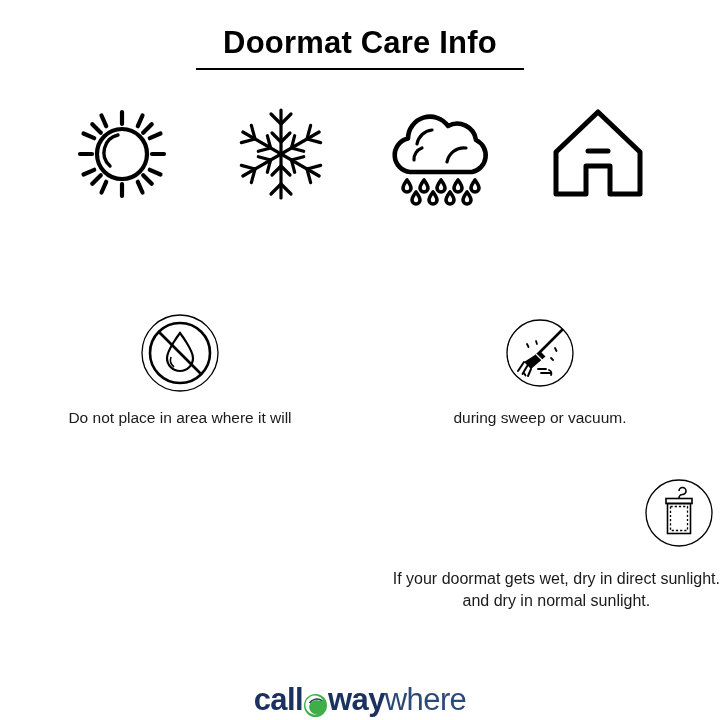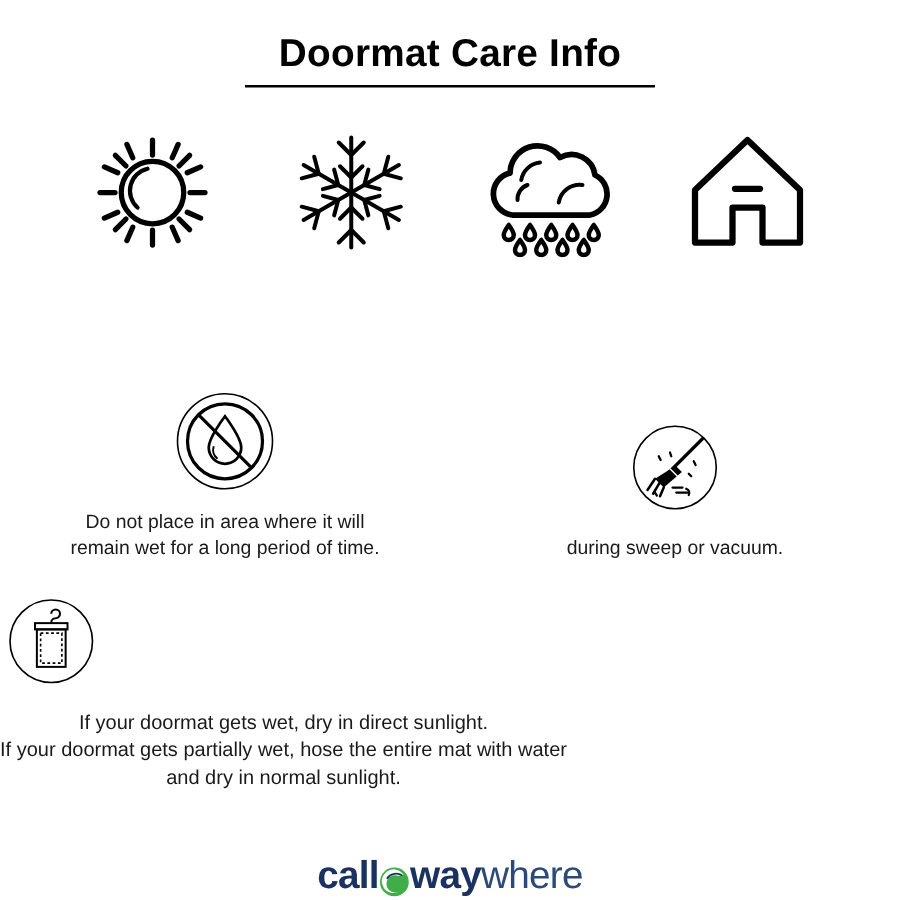--- a/index.html
+++ b/index.html
@@ -111,21 +111,21 @@
   .caption div { white-space: nowrap; }
 
   
   .solo {
     position: absolute;
     top: 472px;
     left: 0;
     width: 720px;
     display: flex;
     flex-direction: column;
-    align-items: flex-start;
+    align-items: flex-end;
   }
   .solo .badge {
     width: 82px;
     height: 82px;
     display: flex;
     align-items: center;
     justify-content: center;
   }
   .solo .caption {
     margin-top: 14px;
@@ -269,21 +269,20 @@
         <svg width="80" height="80" viewBox="0 0 80 80" fill="none" stroke="#000000">
           <circle cx="40" cy="40" r="38" stroke-width="1.3"></circle>
           <circle cx="40" cy="40" r="30" stroke-width="2.6"></circle>
           <path d="M40 20 c0 0 -13 17 -13 25 a13 13 0 0 0 26 0 c0 -8 -13 -25 -13 -25 z" stroke-width="2.2"></path>
           <path d="M34 54 a9 9 0 0 1 -3 -10" stroke-width="1.6"></path>
           <line x1="19.5" y1="19.5" x2="60.5" y2="60.5" stroke-width="2.6"></line>
         </svg>
       </div>
       <div class="caption">
         <div>Do not place in area where it will</div>
-        <div>remain wet for a long period of time.</div>
       </div>
     </div>
 
     <div class="pair-col">
       <div class="badge">
         <svg width="80" height="80" viewBox="0 0 80 80" fill="none" stroke="#000000">
           <circle cx="40" cy="40" r="33" stroke-width="1.3"></circle>
           <g>
             <line x1="62" y1="17" x2="35" y2="44" stroke-width="2.6" stroke-linecap="round"></line>
             <path d="M40.5 38.5 L45.5 43.5 L31 56 L24 49 Z" fill="#000000" stroke="none"></path>
@@ -316,21 +315,20 @@
       <svg width="80" height="80" viewBox="0 0 80 80" fill="none" stroke="#000000">
         <circle cx="40" cy="40" r="33" stroke-width="1.3"></circle>
         <path d="M40 18 a3.5 3.5 0 1 1 3.5 3.5 a3.5 3.5 0 0 0 -3.5 3.5" stroke-width="1.6"></path>
         <rect x="27" y="25.5" width="26" height="5" stroke-width="1.6"></rect>
         <rect x="28.5" y="30.5" width="23" height="30" stroke-width="1.6"></rect>
         <rect x="31.5" y="33.5" width="17" height="24" stroke-width="1.3" stroke-dasharray="2.2 2"></rect>
       </svg>
     </div>
     <div class="caption">
       <div>If your doormat gets wet, dry in direct sunlight.</div>
-      <div>If your doormat gets partially wet, hose the entire mat with water</div>
       <div>and dry in normal sunlight.</div>
     </div>
   </div>
 
   <div class="logo">
     <div class="logo-text">
       <span class="logo-a">call</span>
       <span class="logo-mark">
         <svg width="25" height="25" viewBox="0 0 25 25">
           <circle cx="12.5" cy="12.5" r="11.5" fill="#3fae49"></circle>

